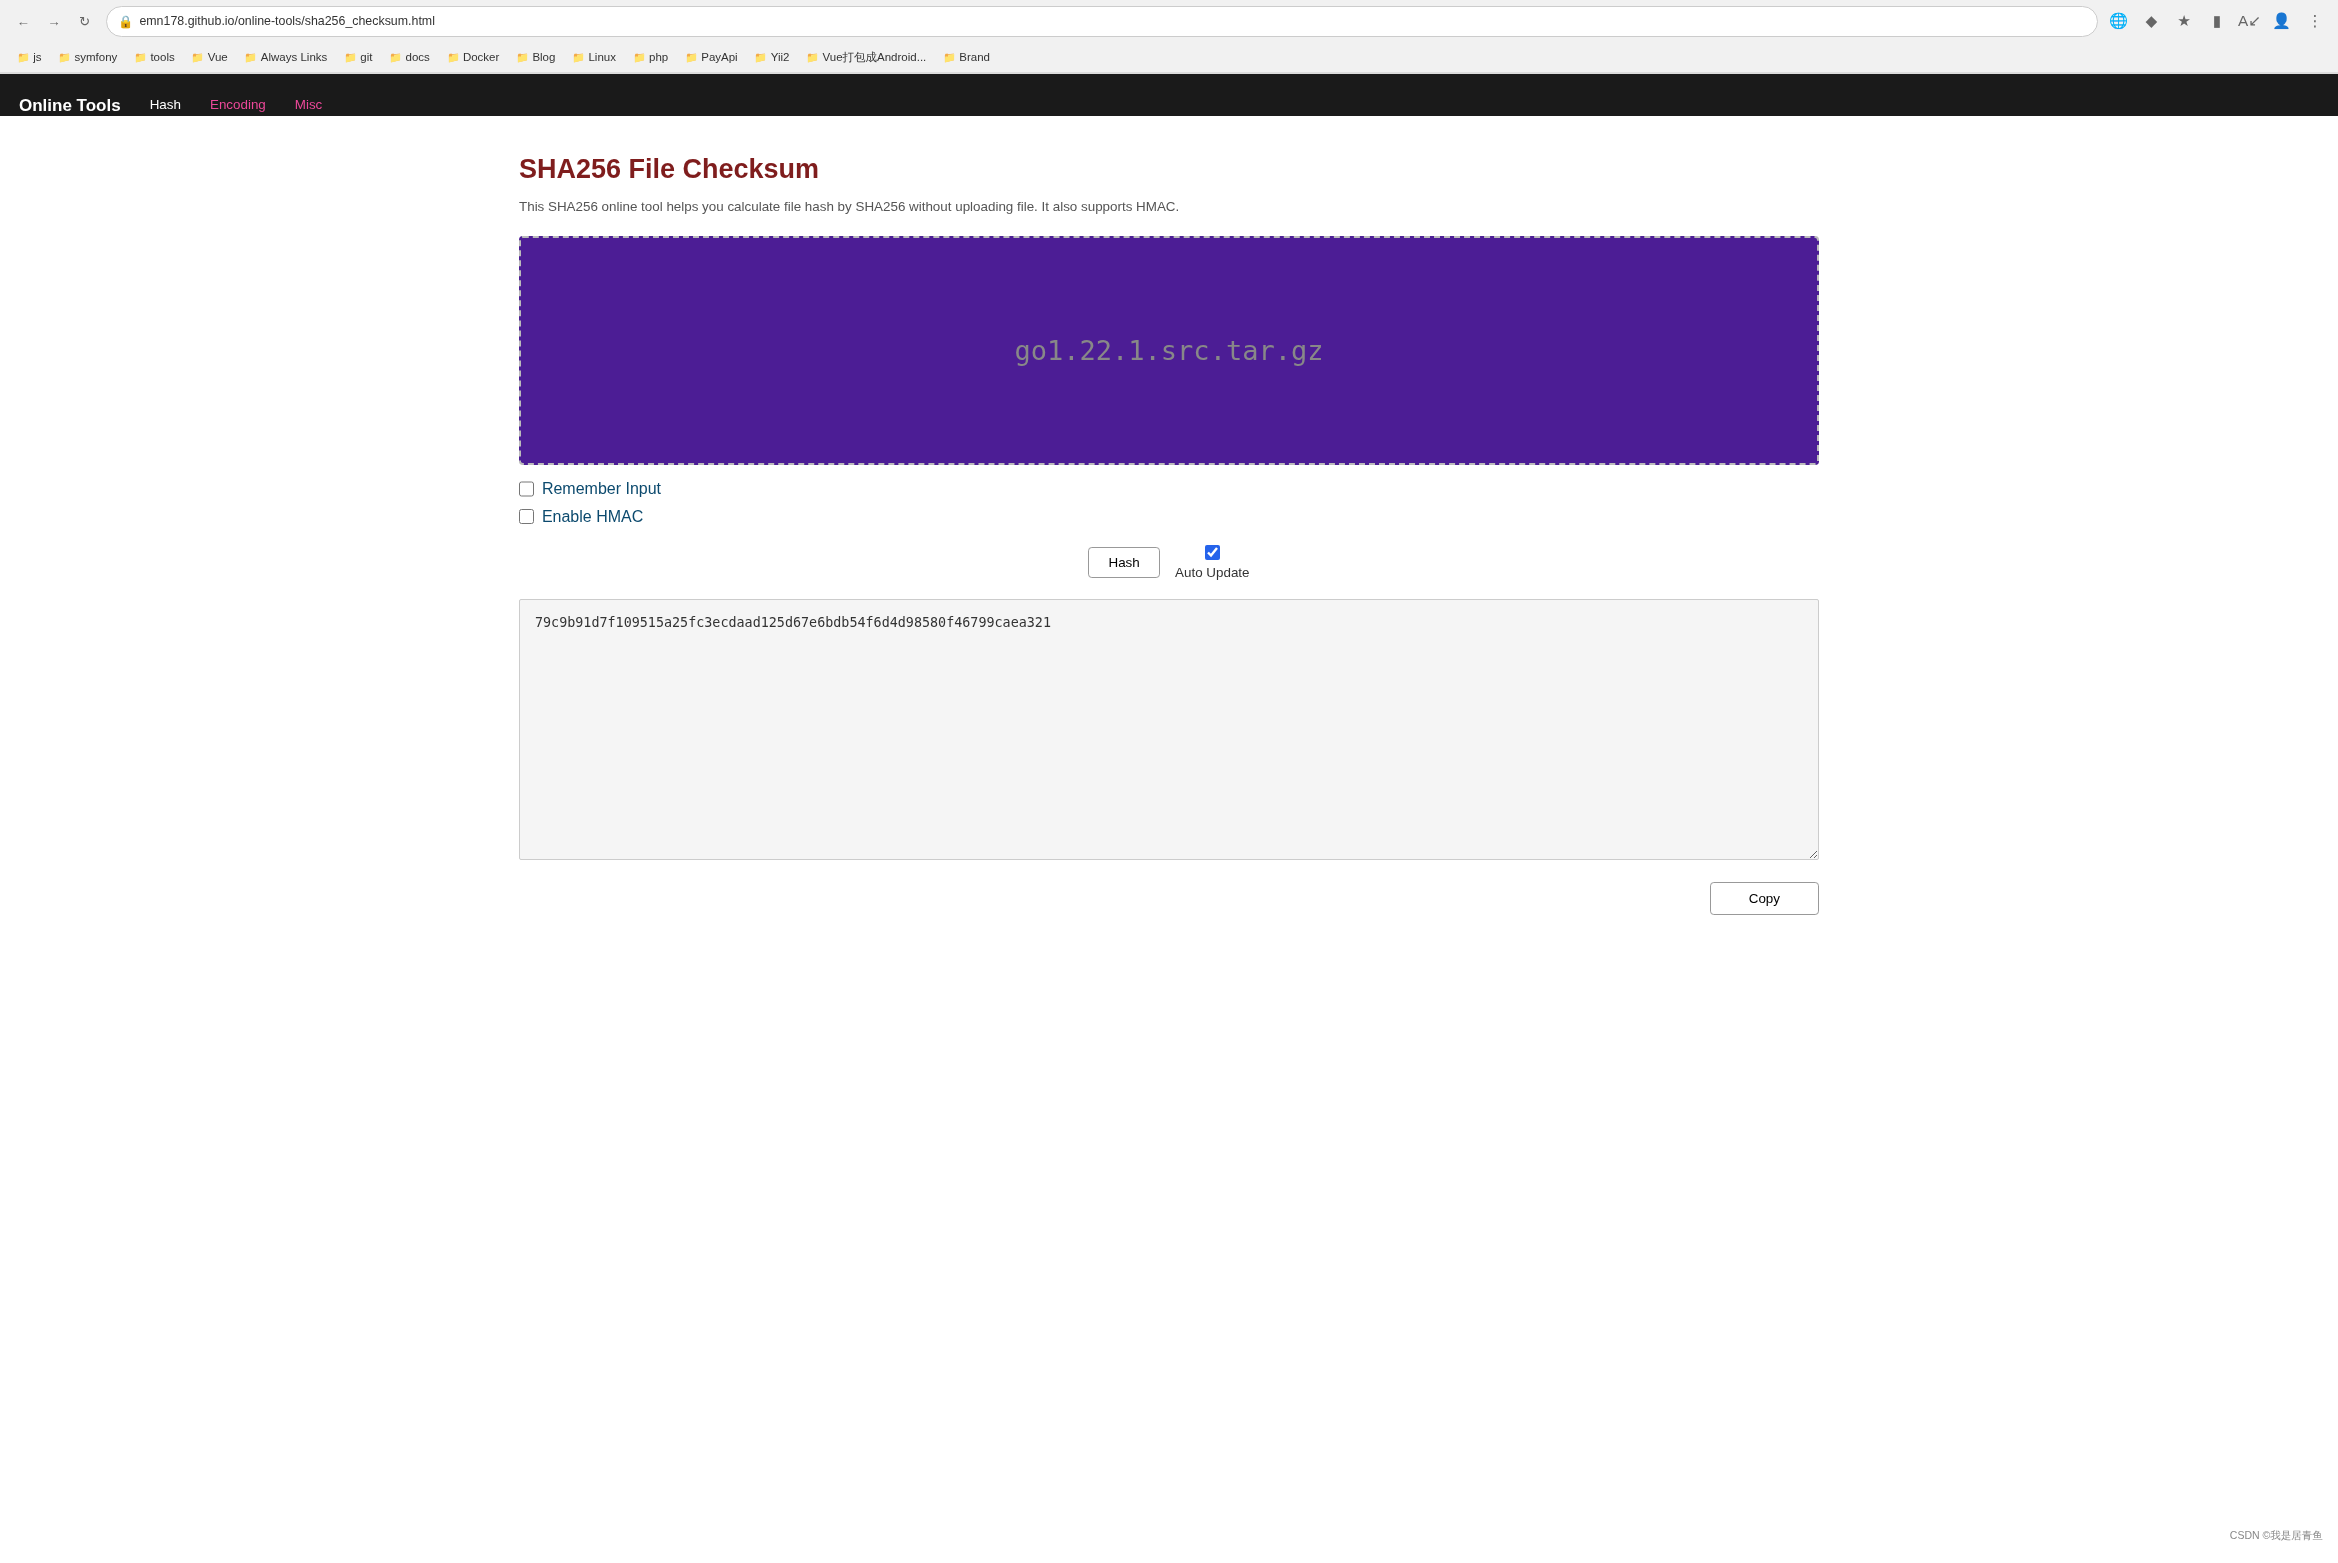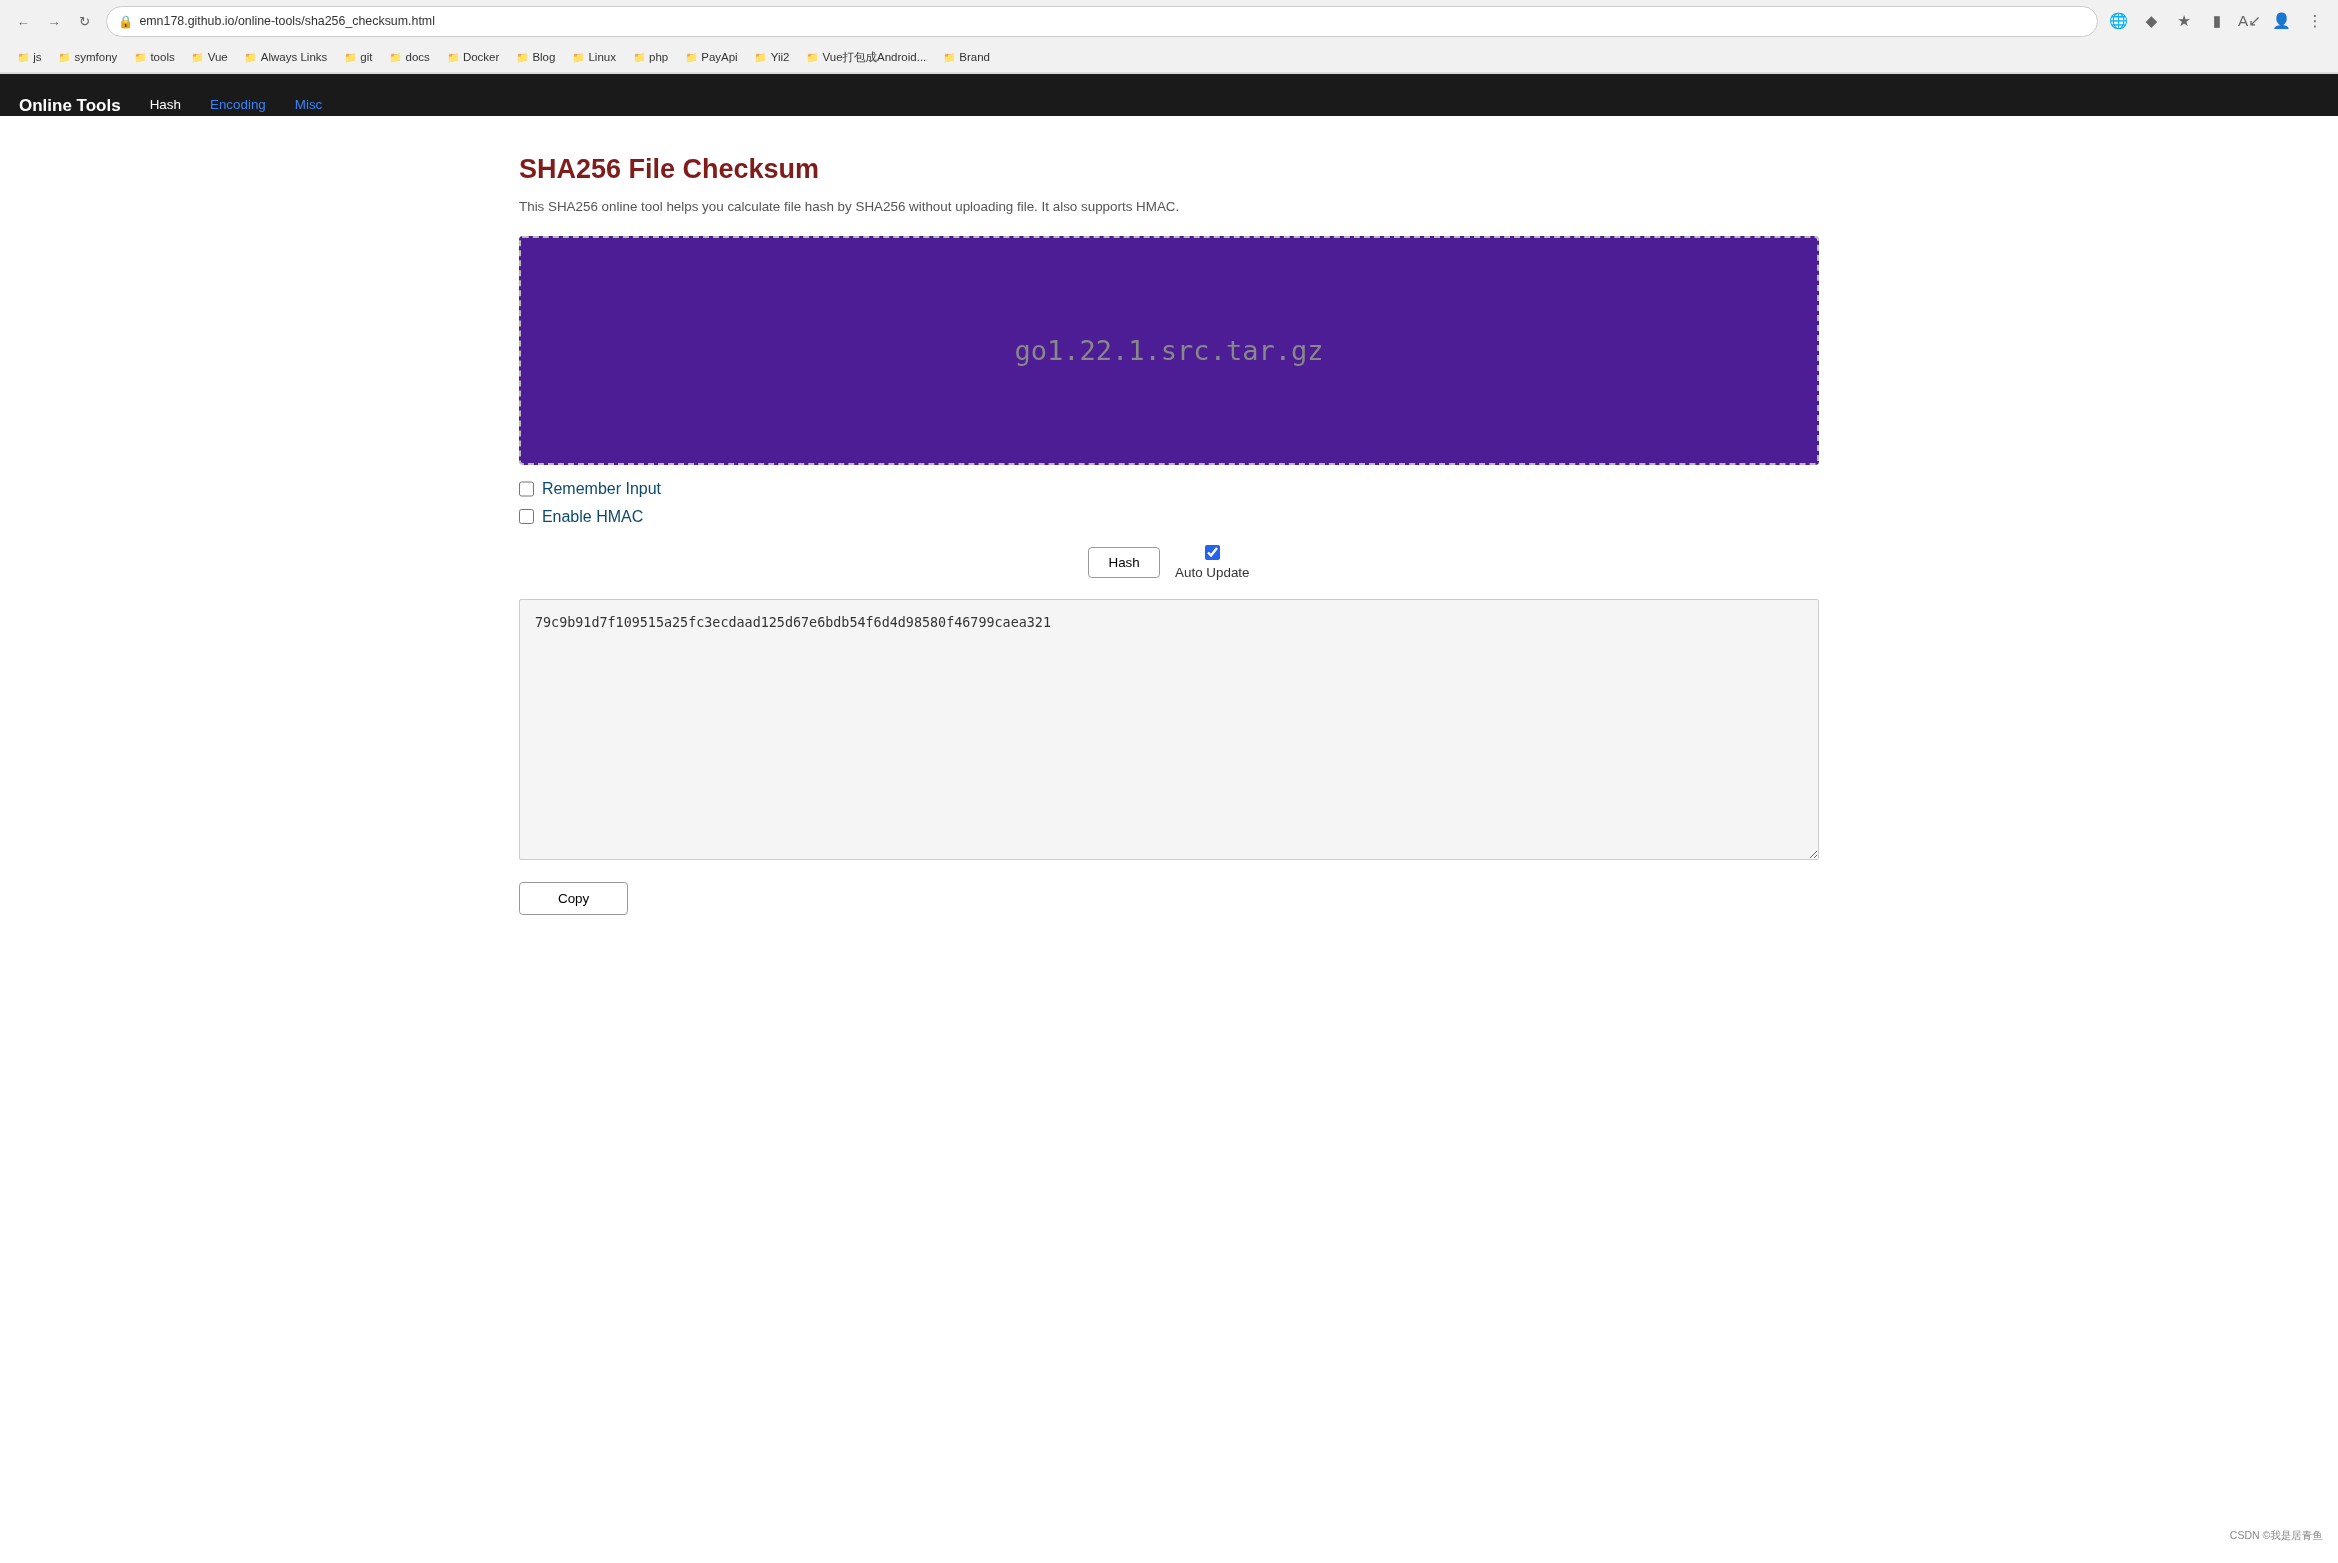--- a/index.html
+++ b/index.html
@@ -16,21 +16,21 @@
     .browser-icon-btn { width: 27px; height: 27px; border-radius: 50%; border: none; background: transparent; cursor: pointer; display: flex; align-items: center; justify-content: center; color: #666; font-size: 15.3px; }
 
     
     .bookmarks-bar { display: flex; align-items: center; padding: 1.9px 9.6px; height: 31px; gap: 1.9px; border-bottom: 1px solid #ddd; overflow: hidden; }
     .bookmark-item { display: flex; align-items: center; gap: 2.9px; padding: 2.9px 7.6px; border-radius: 3.8px; cursor: pointer; white-space: nowrap; font-size: 11.5px; color: #333; }
     .bookmark-icon { font-size: 10.5px; color: #888; }
 
     
     .app-header { background: #1a1a1a; color: #fff; display: flex; align-items: flex-end; padding: 0 19px; height: 42px; gap: 29px; }
     .app-title { font-size: 17px; font-weight: bold; color: #fff; }
-    .nav-link { color: #3b82f6; text-decoration: none; font-size: 13.4px; cursor: pointer; padding: 3.8px 0; }
+    .nav-link { color: #ec4899; text-decoration: none; font-size: 13.4px; cursor: pointer; padding: 3.8px 0; }
     .nav-link.active { color: #fff; font-weight: 500; }
 
     
     .main-layout { display: flex; max-width: 1338px; margin: 0 auto; padding: 19px 19px 38px 19px; gap: 38px; }
 
     
     .content-area { flex: 1; }
     .page-title { font-size: 27px; font-weight: bold; color: #7f1d1d; margin-bottom: 11.5px; margin-top: 19px; }
     .page-desc { font-size: 13.4px; color: #555; margin-bottom: 19px; line-height: 1.5; }
 
@@ -47,21 +47,21 @@
     .controls-row { display: flex; align-items: center; justify-content: center; gap: 15.3px; margin: 19px 0; }
     .hash-button { padding: 6.7px 19px; border: 1px solid #999; background: #fff; border-radius: 3.8px; font-size: 13.4px; cursor: pointer; }
     .auto-update-row { display: flex; align-items: center; gap: 5.7px; flex-direction: column; }
     .auto-update-checkbox { width: 15.3px; height: 15.3px; accent-color: #2563eb; cursor: pointer; }
     .auto-update-label { font-size: 13.4px; color: #333; }
 
     
     .output-textarea { width: 100%; height: 261px; border: 1px solid #ccc; border-radius: 2px; padding: 15px; font-size: 13.4px; font-family: monospace; color: #333; background: #f5f5f5; resize: vertical; outline: none; }
 
     
-    .copy-btn-row { display: flex; justify-content: flex-start; margin-top: 19px; }
+    .copy-btn-row { display: flex; justify-content: flex-end; margin-top: 19px; }
     .copy-button { padding: 7.6px 38px; border: 1px solid #999; background: #fff; border-radius: 3.8px; font-size: 13.4px; cursor: pointer; }
 
     
     .sidebar { width: 172px; padding-top: 19px; flex-shrink: 0; }
     .sidebar-section-title { font-size: 14.3px; font-weight: bold; color: #111; margin-bottom: 7.6px; }
     .sidebar-link { display: block; font-size: 13.4px; color: #2563eb; text-decoration: none; padding: 3.8px 0; cursor: pointer; }
     .sidebar-link.active { color: #2563eb; font-weight: 500; border-left: 2.9px solid #2563eb; padding-left: 7.6px; }
 
     
     .footer-note { position: fixed; bottom: 20px; right: 15.3px; font-size: 10.5px; color: #888; }

